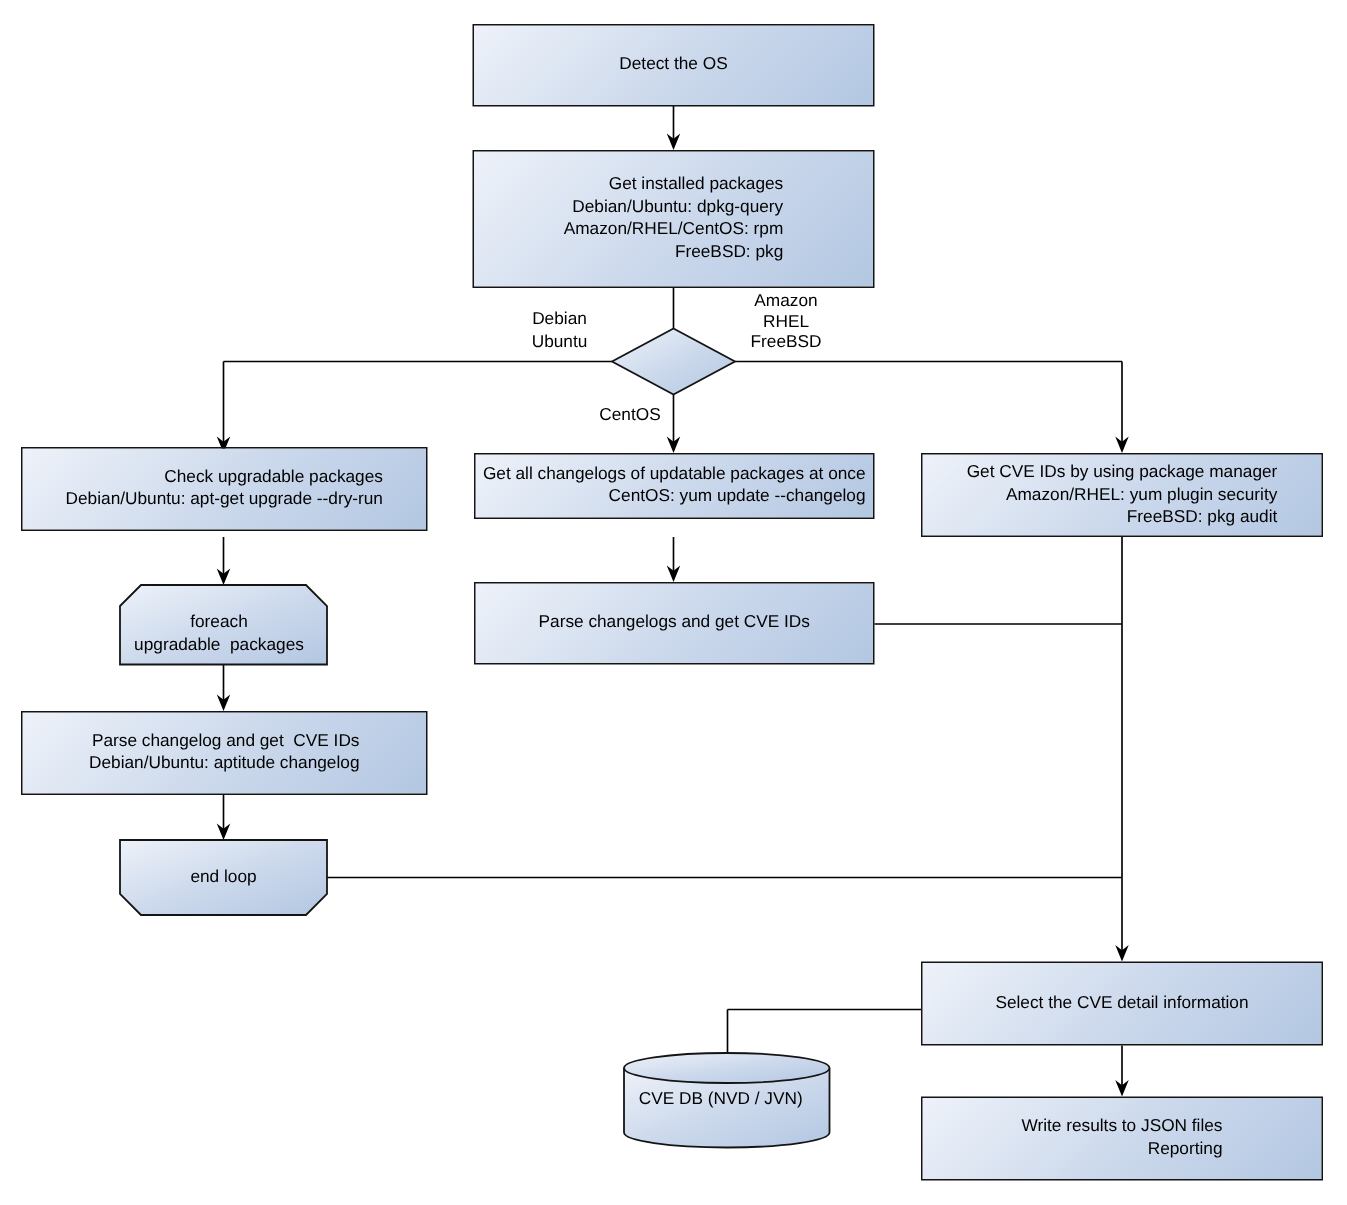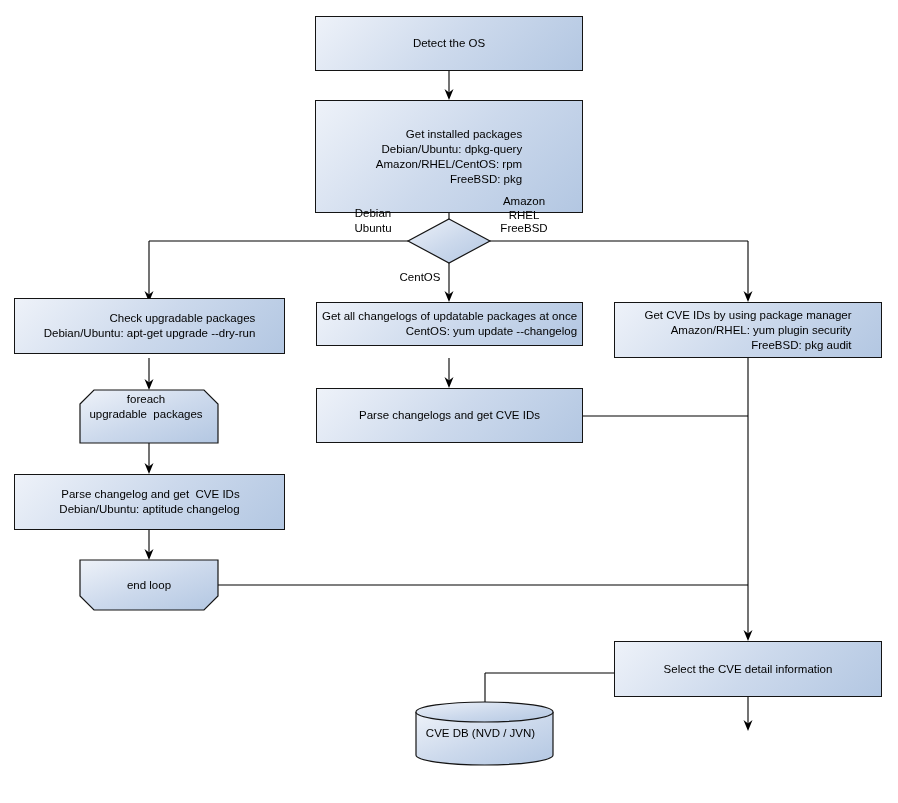--- a/index.html
+++ b/index.html
@@ -73,21 +73,21 @@
     <polygon points="80,560 218,560 218,596 204,610 94,610 80,596" fill="url(#shapeGrad)" stroke="#141414" stroke-width="1.2"></polygon>
 
     <g>
       <path d="M416 712 L416 755 A68.5 10 0 0 0 553 755 L553 712" fill="url(#shapeGrad)" stroke="#141414" stroke-width="1.2"></path>
       <ellipse cx="484.5" cy="712" rx="68.5" ry="10" fill="url(#shapeGrad)" stroke="#141414" stroke-width="1.2"></ellipse>
     </g>
   </svg>
 
   <div class="box" style="left:315px;top:16px;width:268px;height:55px">Detect the OS</div>
 
-  <div class="box" style="left:315px;top:100px;width:268px;height:113px">Get installed packages
+  <div class="box" style="left:315px;top:100px;width:268px;height:92px">Get installed packages
 Debian/Ubuntu: dpkg-query
 Amazon/RHEL/CentOS: rpm
 FreeBSD: pkg</div>
 
   <div class="box" style="left:14px;top:298px;width:271px;height:56px">Check upgradable packages
 Debian/Ubuntu: apt-get upgrade --dry-run</div>
 
   <div class="box" style="left:14px;top:474px;width:271px;height:56px">Parse changelog and get  CVE IDs
 Debian/Ubuntu: aptitude changelog</div>
 
@@ -95,22 +95,24 @@
 CentOS: yum update --changelog</div>
 
   <div class="box" style="left:316px;top:388px;width:267px;height:55px">Parse changelogs and get CVE IDs</div>
 
   <div class="box" style="left:614px;top:302px;width:268px;height:56px">Get CVE IDs by using package manager
 Amazon/RHEL: yum plugin security
 FreeBSD: pkg audit</div>
 
   <div class="box" style="left:614px;top:641px;width:268px;height:56px">Select the CVE detail information</div>
 
+  <div class="box" style="left:614px;top:731px;width:268px;height:56px">Write results to JSON files
+Reporting</div>
 
-  <div class="shape-label" style="left:80px;top:380px;width:132px;height:53px">foreach
+  <div class="shape-label" style="left:80px;top:396px;width:132px;height:53px">foreach
 upgradable  packages</div>
 
   <div class="shape-label" style="left:80px;top:560px;width:138px;height:50px">end loop</div>
 
   <div class="shape-label" style="left:412px;top:703px;width:137px;height:60px">CVE DB (NVD / JVN)</div>
 
   <div class="edge-label" style="left:373px;top:206px;line-height:14.5px">Debian
 Ubuntu</div>
 
   <div class="edge-label" style="left:524px;top:195px">Amazon

